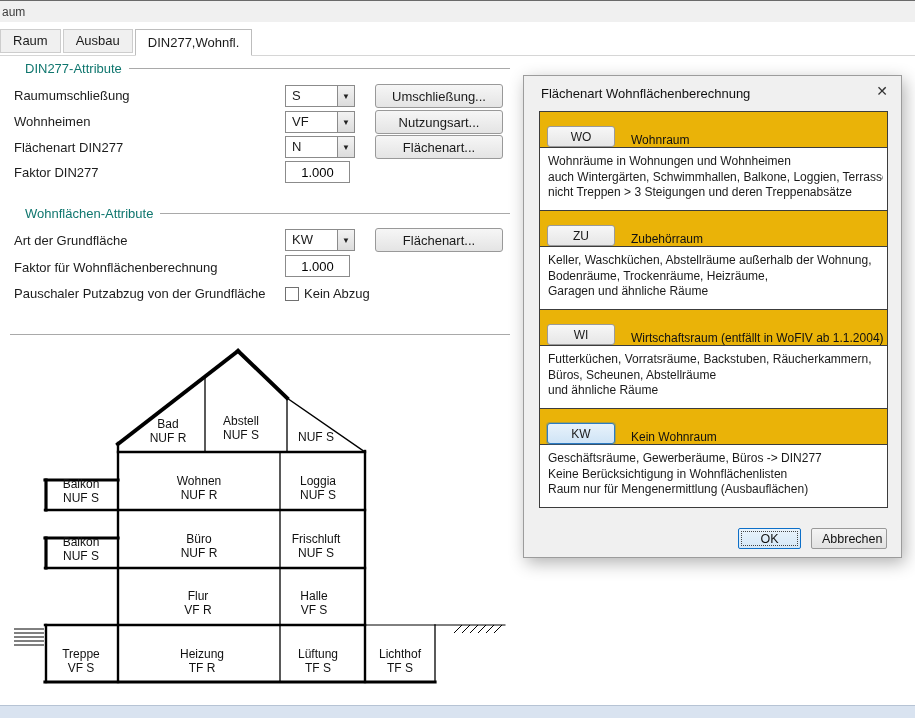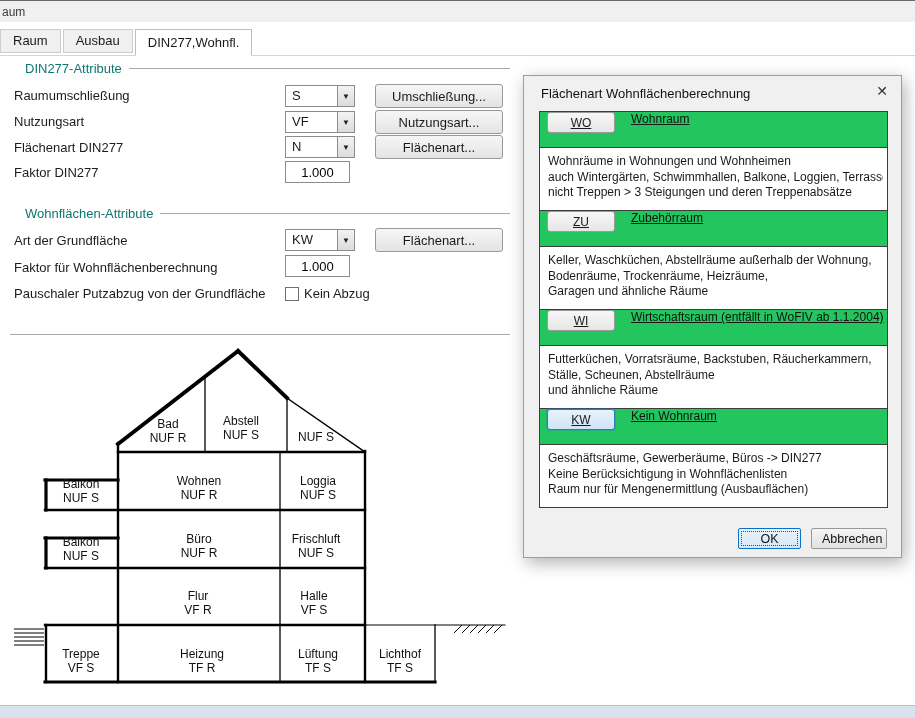--- a/index.html
+++ b/index.html
@@ -38,21 +38,21 @@
   .l-thin{stroke:#000;stroke-width:1.3;}
   .l-hair{stroke:#000;stroke-width:1;}
 
   
   .dialog{position:absolute;left:523px;top:75px;width:379px;height:483px;background:#f0f0f0;border:1px solid #9c9c9c;box-sizing:border-box;box-shadow:3px 5px 16px rgba(0,0,0,0.3);}
   .dlg-title{position:absolute;left:17px;top:10px;font-size:13px;color:#111;white-space:nowrap;}
   .dlg-close{position:absolute;right:13px;top:7px;font-size:14px;color:#333;cursor:default;}
   .dlg-list{position:absolute;left:15px;top:35px;width:349px;border:1px solid #3c3c3c;background:#fff;box-sizing:border-box;}
   .entry{border-bottom:1px solid #3c3c3c;}
   .entry:last-child{border-bottom:none;}
-  .entry-header{height:35px;display:flex;align-items:flex-start;border-bottom:1px solid #3c3c3c;background:#22c55e;text-decoration:underline;}
+  .entry-header{height:35px;display:flex;align-items:flex-end;border-bottom:1px solid #3c3c3c;background:#eab308;}
   .code-btn{width:68px;height:21px;margin-left:7px;box-sizing:border-box;border:1px solid #9a9a9a;border-radius:3px;background:linear-gradient(#f7f7f7,#e6e6e6);font-family:"Liberation Sans",sans-serif;font-size:12px;color:#1a1a1a;padding:0;flex:0 0 68px;}
   .code-btn.selected{border:1px solid #2c7cc4;background:linear-gradient(#e8f2fb,#cfe4f6);box-shadow:0 0 0 1px rgba(44,124,196,0.35);}
   .entry-name{margin-left:16px;font-size:12px;white-space:nowrap;color:#111;}
   .entry-desc{height:62px;box-sizing:border-box;padding:6px 4px 0 8px;font-size:12px;line-height:15.5px;color:#1a1a1a;}
   .entry-desc div{white-space:nowrap;overflow:hidden;}
   .dlg-buttons{position:absolute;right:14px;bottom:8px;display:flex;gap:10px;}
   .btn{box-sizing:border-box;height:21px;border:1px solid #999;border-radius:2px;background:linear-gradient(#f4f4f4,#e2e2e2);font-family:"Liberation Sans",sans-serif;font-size:12.5px;padding:0 10px;color:#111;}
   .btn.ok{width:63px;border:1px solid #0d6fc8;background:linear-gradient(#eaf3fb,#d4e7f7);outline:1px dotted #444;outline-offset:-4px;}
   .btn.cancel{width:76px;}
 
@@ -78,21 +78,21 @@
     <div class="gline"></div>
   </div>
 
   <div class="lbl" style="left:14px;top:88px;">Raumumschließung</div>
   <div class="combo" style="left:285px;top:85px;">
     <span class="val">S</span>
     <span class="arr">▼</span>
   </div>
   <button class="pushbtn" style="left:375px;top:84px;">Umschließung...</button>
 
-  <div class="lbl" style="left:14px;top:114px;">Nutzungsart</div>
+  <div class="lbl" style="left:14px;top:114px;">Wohnheimen</div>
   <div class="combo" style="left:285px;top:111px;">
     <span class="val">VF</span>
     <span class="arr">▼</span>
   </div>
   <button class="pushbtn" style="left:375px;top:110px;">Nutzungsart...</button>
 
   <div class="lbl" style="left:14px;top:140px;">Flächenart DIN277</div>
   <div class="combo" style="left:285px;top:136px;">
     <span class="val">N</span>
     <span class="arr">▼</span>
@@ -256,21 +256,21 @@
         </div>
       </div>
 
       <div class="entry">
         <div class="entry-header">
           <button class="code-btn">WI</button>
           <span class="entry-name">Wirtschaftsraum (entfällt in WoFIV ab 1.1.2004)</span>
         </div>
         <div class="entry-desc">
           <div>Futterküchen, Vorratsräume, Backstuben, Räucherkammern,</div>
-          <div>Ställe, Scheunen, Abstellräume</div>
+          <div>Büros, Scheunen, Abstellräume</div>
           <div>und ähnliche Räume</div>
         </div>
       </div>
 
       <div class="entry">
         <div class="entry-header">
           <button class="code-btn selected">KW</button>
           <span class="entry-name">Kein Wohnraum</span>
         </div>
         <div class="entry-desc">

